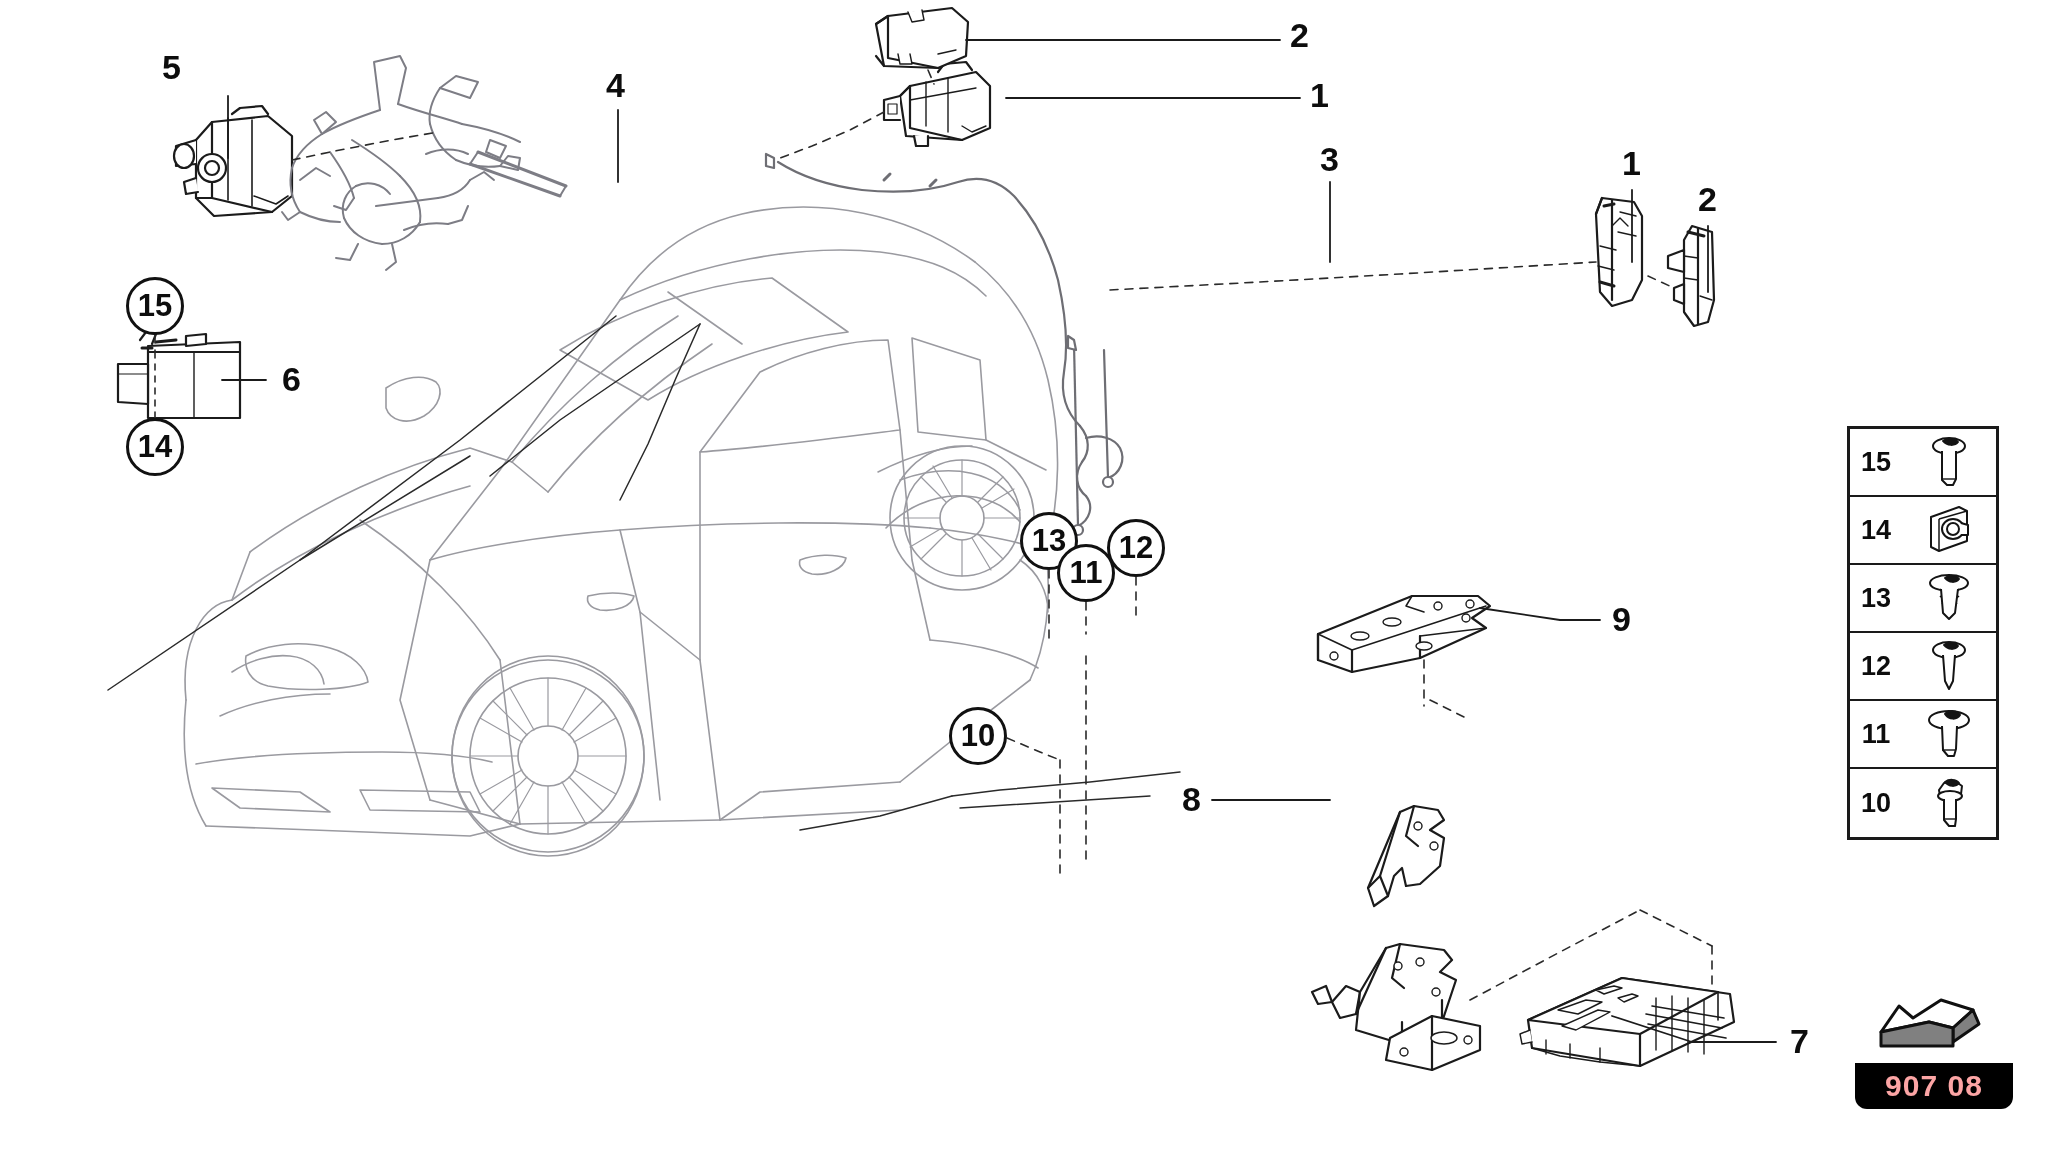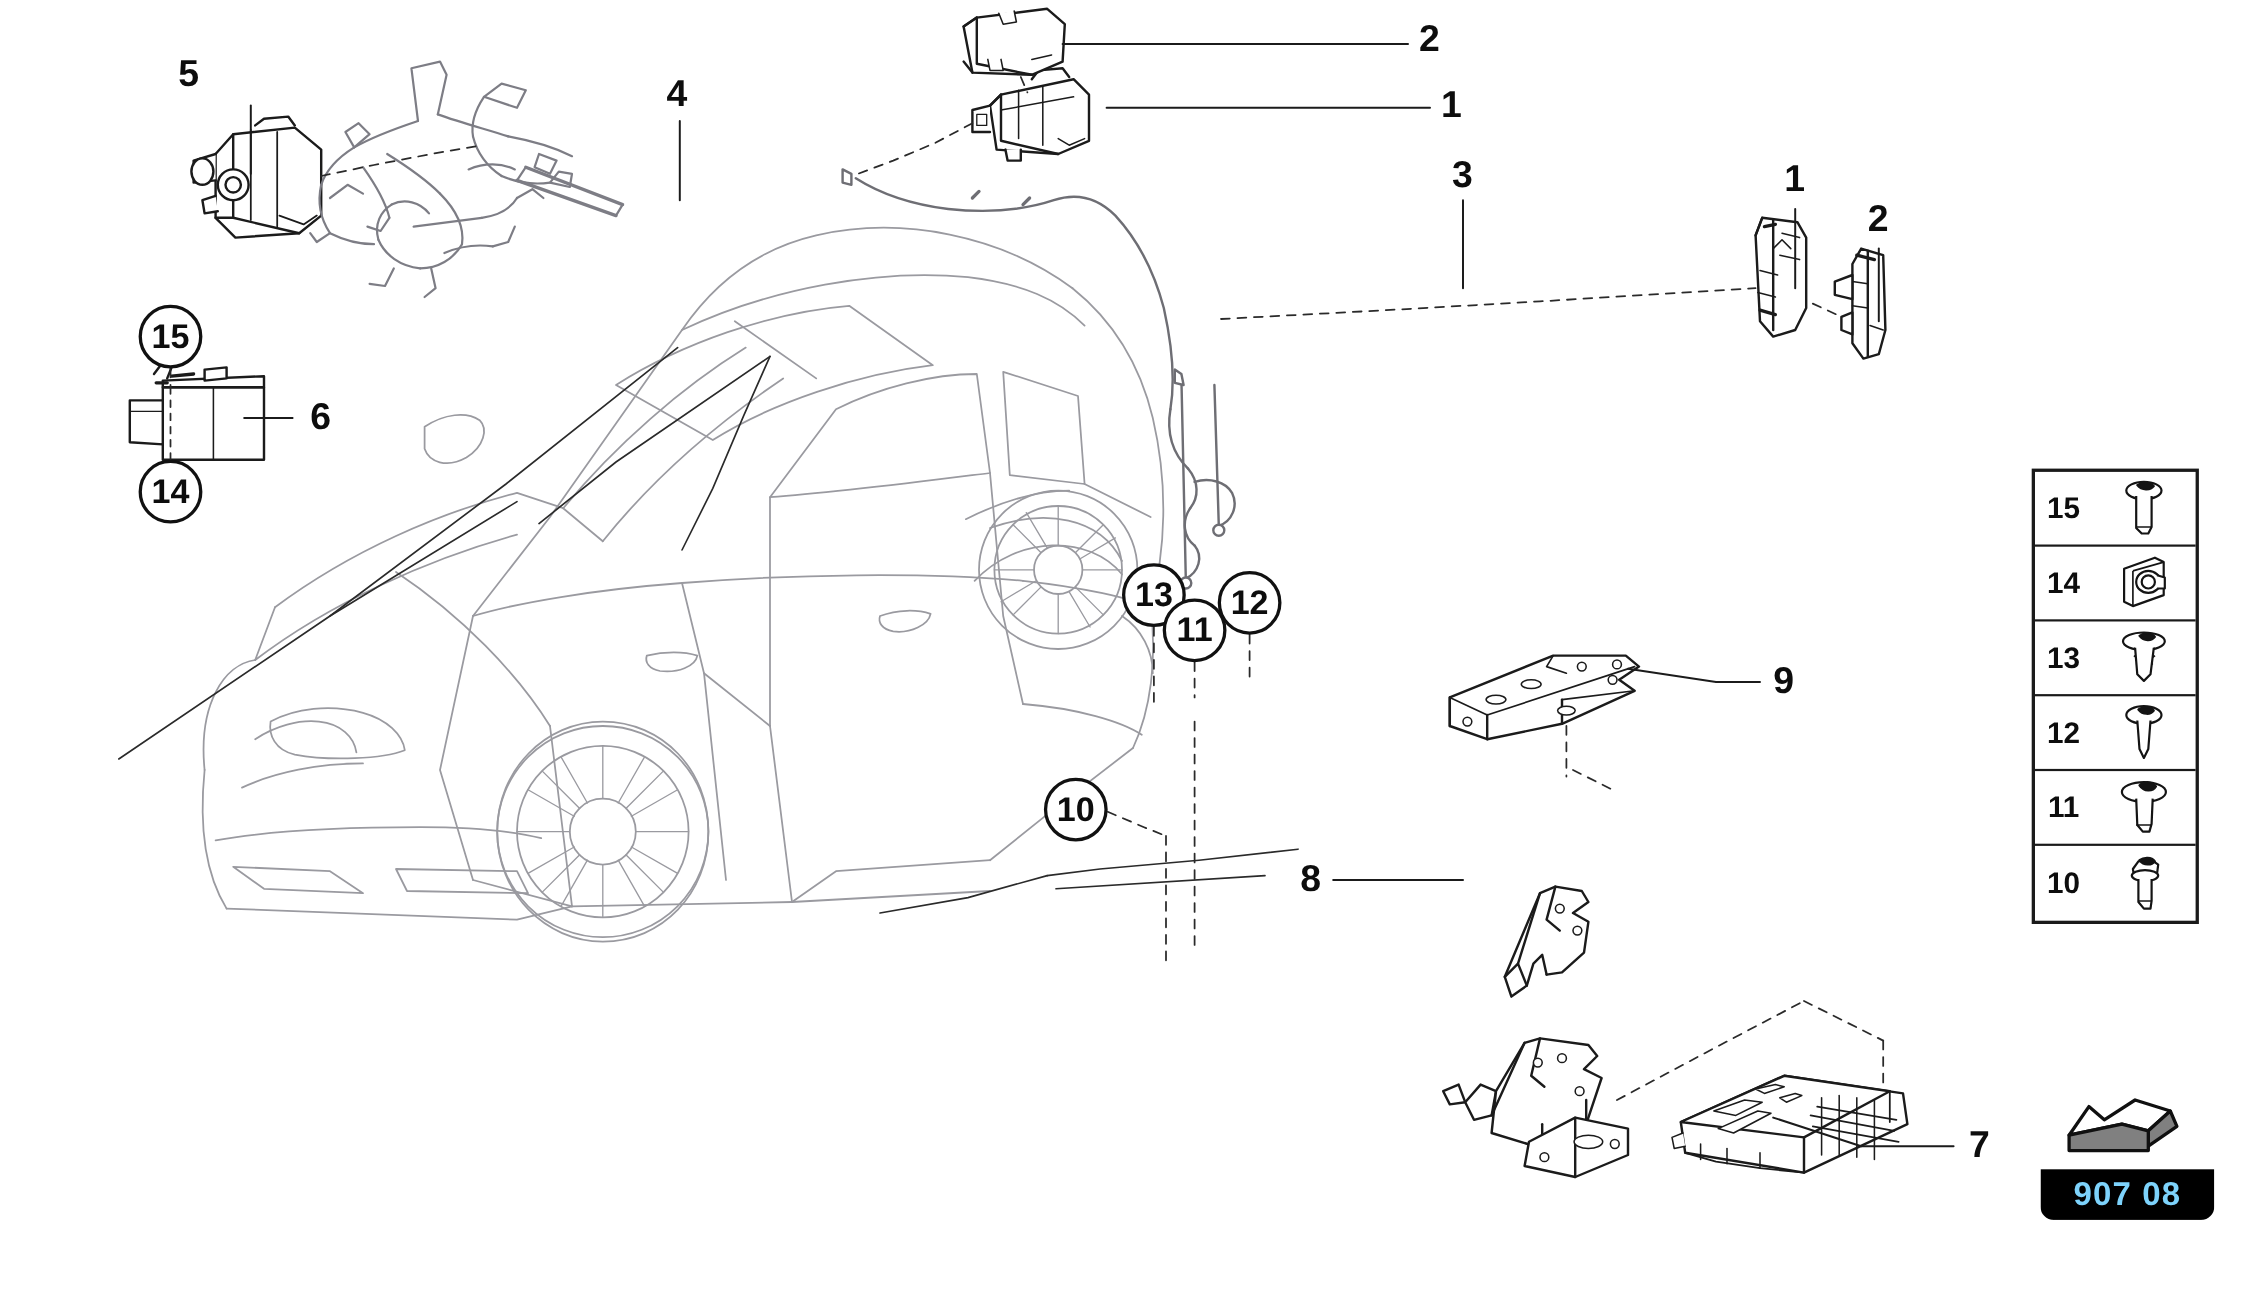--- a/index.html
+++ b/index.html
@@ -93,21 +93,21 @@
   #codebadge .pic {
     height: 86px;
     background: #ffffff;
     display: flex;
     align-items: center;
     justify-content: center;
   }
   #codebadge .code {
     height: 46px;
     background: #000000;
-    color: #7dd3fc;
+    color: #fca5a5;
     font-family: "Liberation Sans", sans-serif;
     font-weight: bold;
     font-size: 30px;
     letter-spacing: 1px;
     display: flex;
     align-items: center;
     justify-content: center;
   }
 </style>
 </head>

